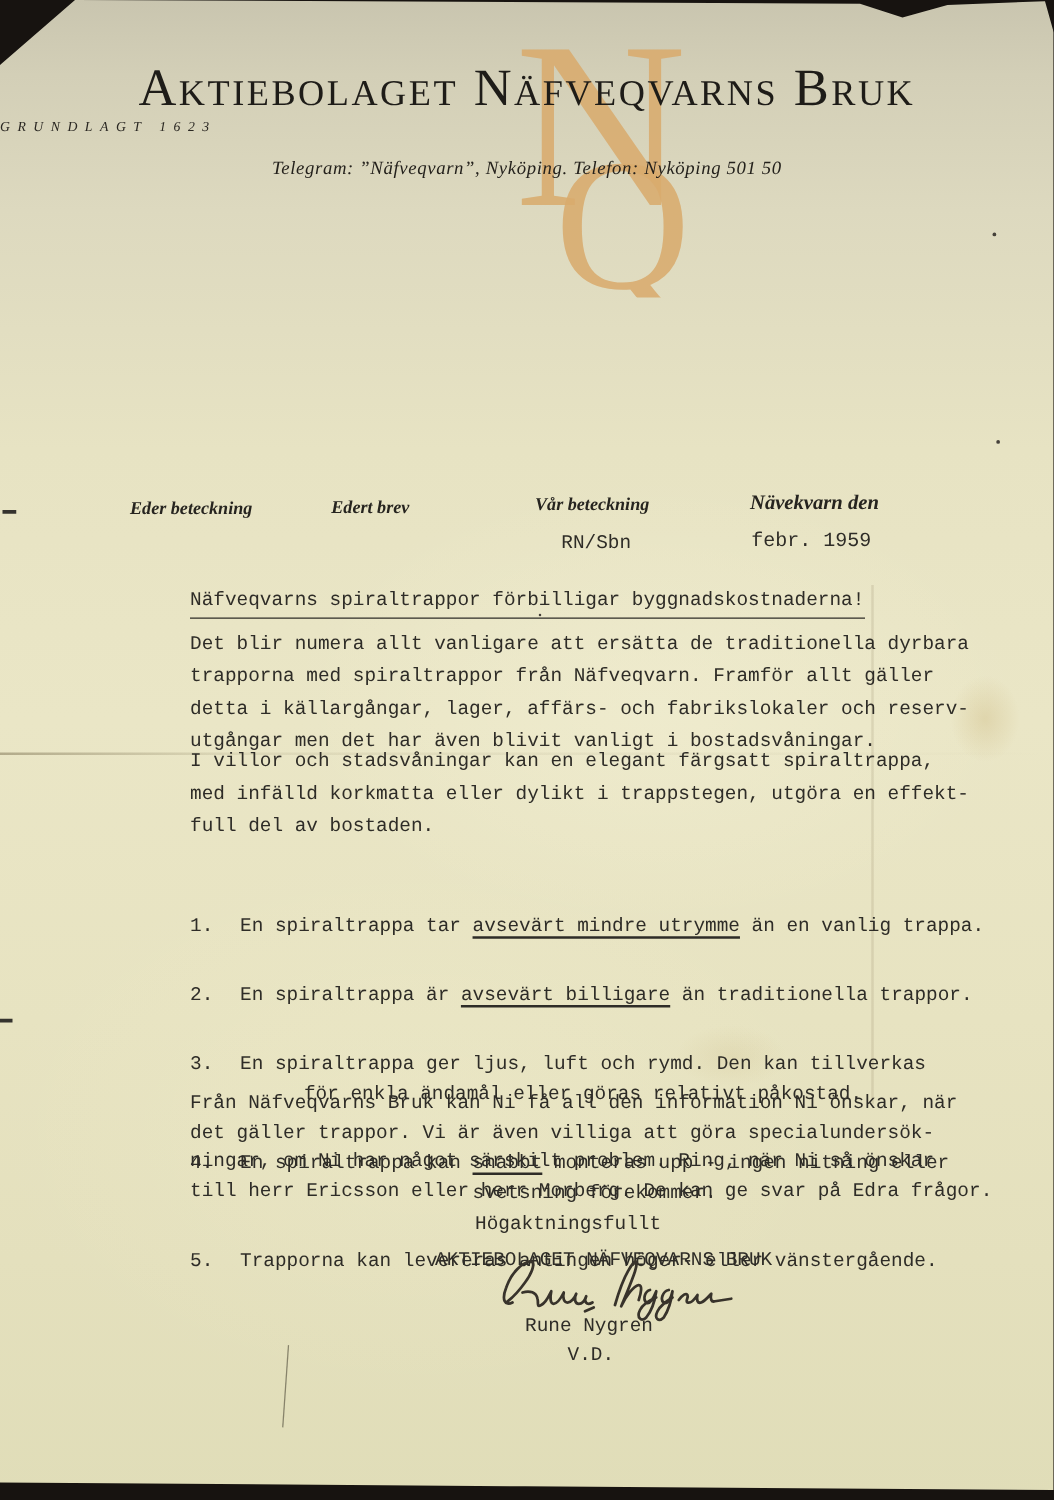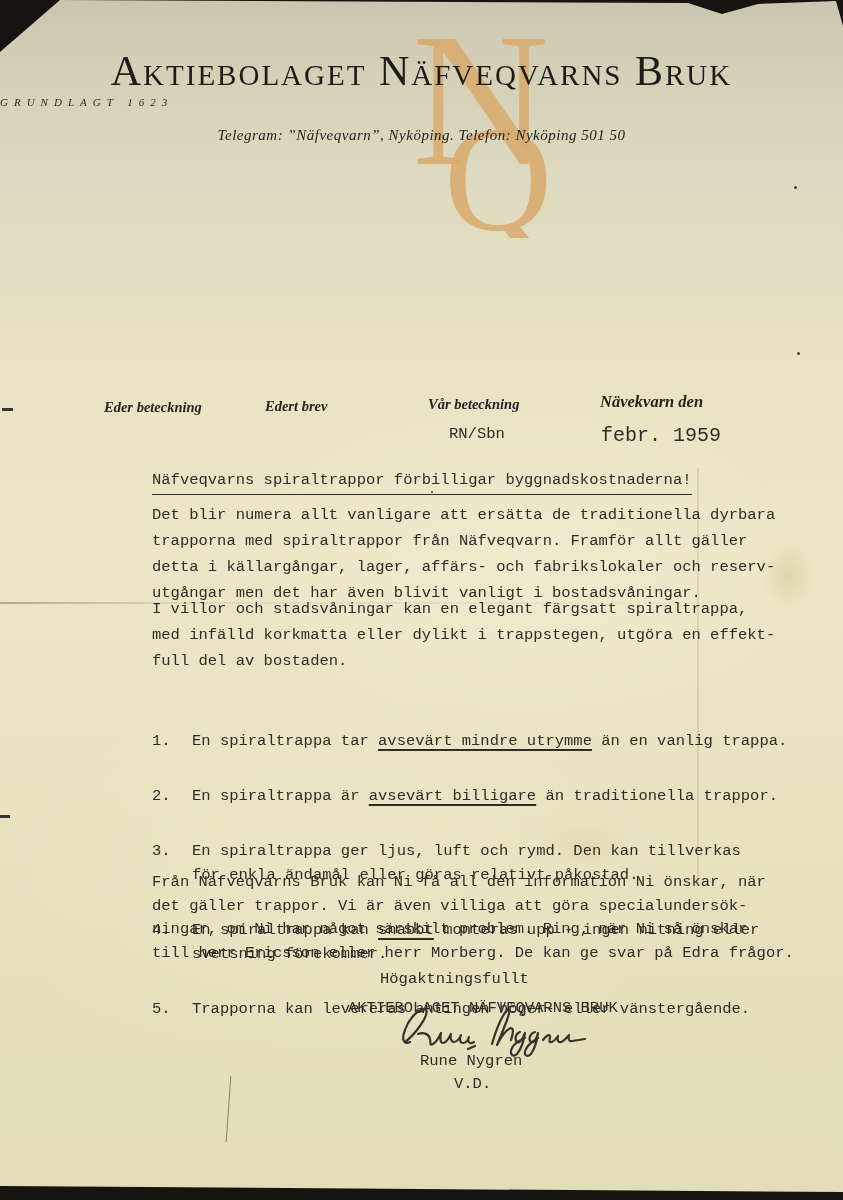--- a/index.html
+++ b/index.html
@@ -58,33 +58,33 @@
     position:absolute;font-family:"Liberation Serif", serif;
     font-style:italic;font-weight:bold;font-size:14.5px;color:#26241f;z-index:2;
   }
   .ref-label.c1{left:104px;top:399px;}
   .ref-label.c2{left:265px;top:398px;}
   .ref-label.c3{left:428px;top:396px;}
   .ref-label.c4{left:600px;top:392px;font-size:16.5px;}
   .mono{font-family:"Liberation Mono", monospace;color:#2e2c27;}
   .ref-val{position:absolute;font-size:15.5px;z-index:2;}
   .ref-val.v1{left:449px;top:425px;}
-  .ref-val.v2{left:601px;top:424px;font-size:20px;}
+  .ref-val.v2{left:601px;top:424px;font-size:16px;}
 
   
   .tw{position:absolute;font-size:15.5px;line-height:26px;white-space:pre-line;z-index:2;}
   .heading{left:152px;top:469px;line-height:22px;}
   .heading .hl{border-bottom:1.7px solid #2e2c27;padding-bottom:3px;display:inline-block;}
   .p1{left:152px;top:502px;}
   .p2{left:152px;top:596px;}
   .p3{left:152px;top:661px;}
   .list{left:152px;top:705px;width:660px;line-height:24px;}
   .li{display:flex;margin-bottom:7px;}
   .li .num{width:40px;flex:0 0 40px;}
-  .li .txt{white-space:pre-line;}
+  .li .txt{white-space:pre-line;text-align:center;}
   .u{text-decoration:underline;text-underline-offset:3.5px;text-decoration-thickness:1.5px;}
   .closing{left:152px;top:871px;line-height:23.5px;}
   .valediction{left:380px;top:966px;}
   .company-typed{left:348px;top:995px;}
   .signer-name{left:420px;top:1048px;}
   .signer-title{left:454px;top:1071px;}
   .signature{position:absolute;left:396px;top:1002px;width:192px;height:56px;z-index:3;color:#38332b;}
 </style>
 </head>
 <body>

